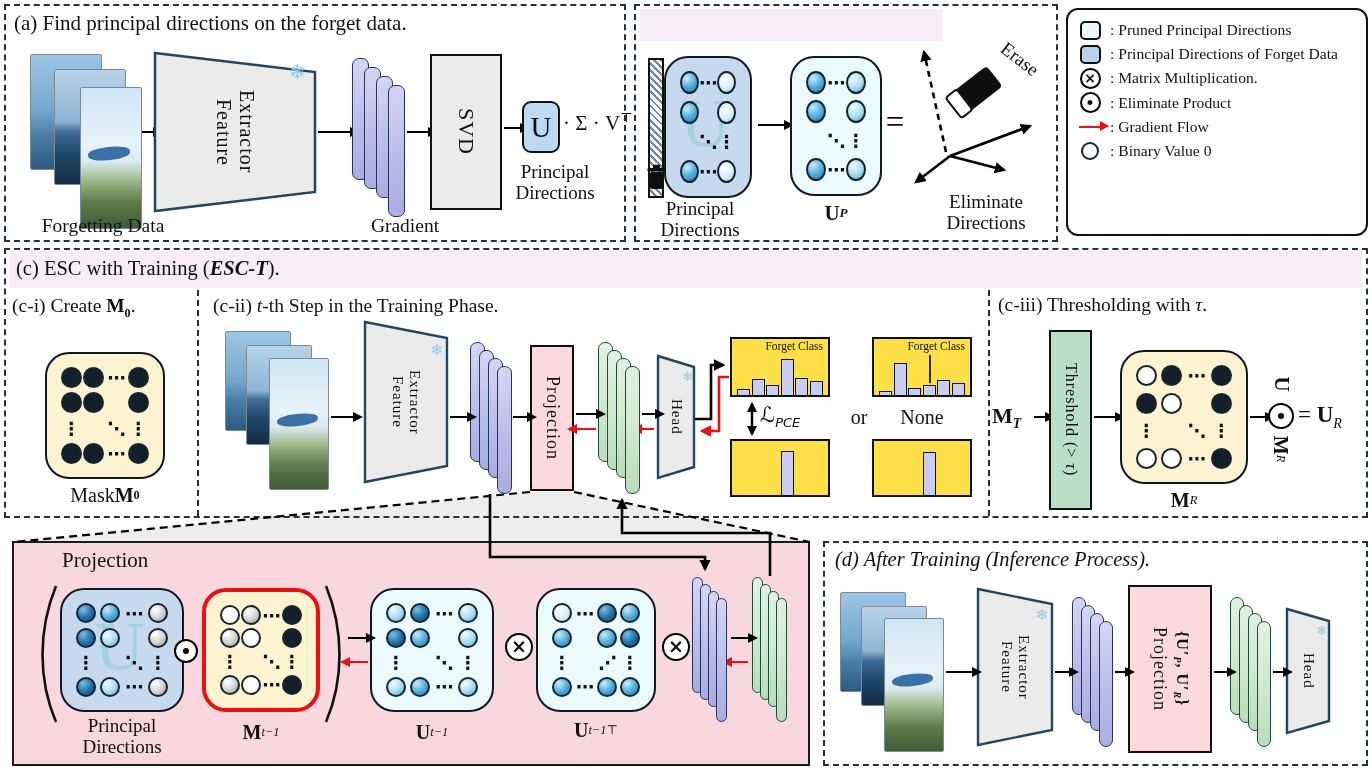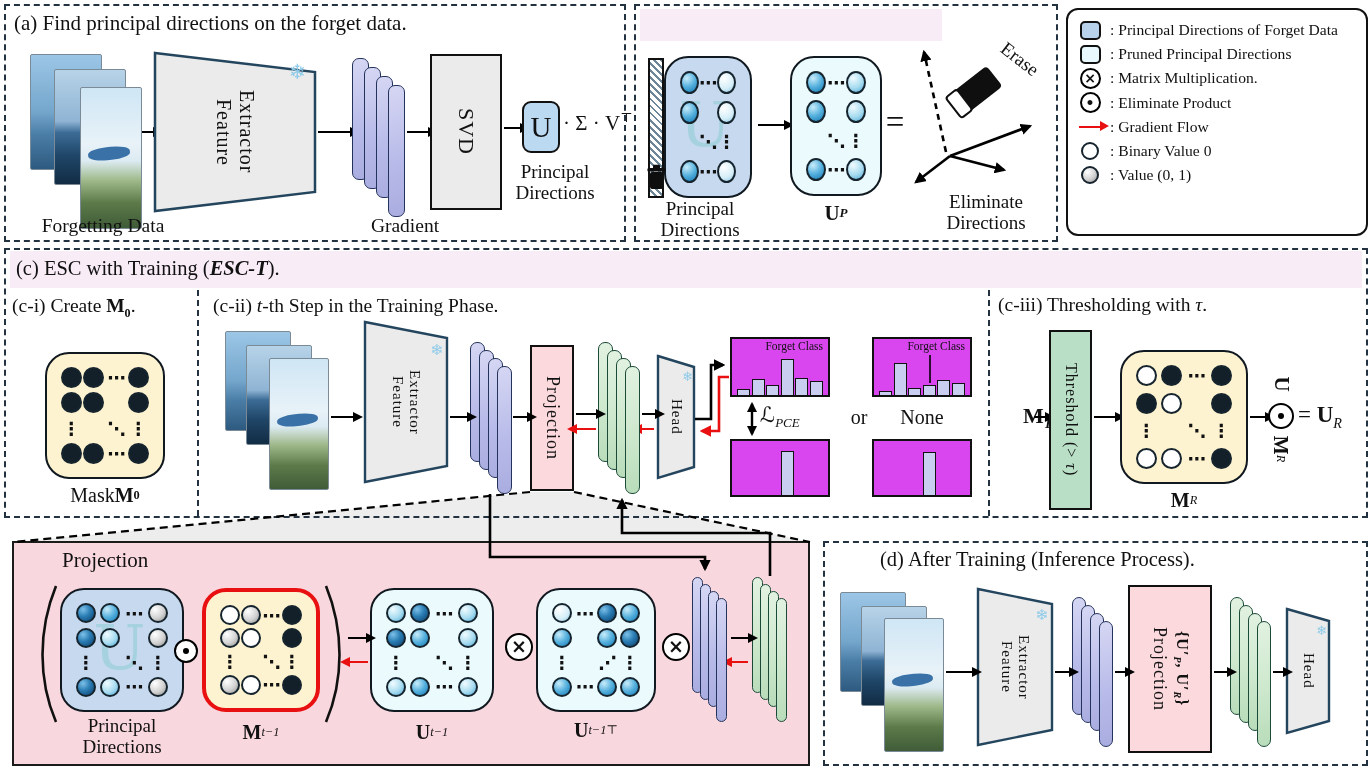--- a/index.html
+++ b/index.html
@@ -58,21 +58,21 @@
   
   .ar{position:absolute;height:0;border-top:2.6px solid #000;z-index:12;}
   .ar:after{content:"";position:absolute;right:-10px;top:-6.4px;width:0;height:0;
             border-left:10px solid #000;border-top:5px solid transparent;border-bottom:5px solid transparent;}
   .arred{border-top-color:#e81010;}
   .arred:after{border-left-color:#e81010;}
   .arl:after{left:-10px;right:auto;border-left:none;border-right:10px solid #000;
              border-top:5px solid transparent;border-bottom:5px solid transparent;}
   .arred.arl:after{border-right-color:#e81010;border-left:none;}
   
-  .hist{position:absolute;background:#d946ef;border:2.2px solid #111;box-sizing:border-box;z-index:10;}
+  .hist{position:absolute;background:#fde047;border:2.2px solid #111;box-sizing:border-box;z-index:10;}
   .htitle{position:absolute;top:1px;right:5px;font-size:11.5px;white-space:nowrap;}
   .hbars{position:absolute;left:0;right:0;bottom:0;top:0;display:flex;align-items:flex-end;
          justify-content:space-between;padding:0 5px;box-sizing:border-box;}
   .hbar{width:13px;background:#c9cdf0;border:1.6px solid #111;border-bottom:none;box-sizing:border-box;}
   
   .hatch{position:absolute;border:2px solid #111;box-sizing:border-box;
          background:repeating-linear-gradient(45deg,#ffffff 0 3px,#6d8798 3px 5px);}
   
   #legend-box{position:absolute;border:2.6px solid #111;border-radius:12px;background:#fff;box-sizing:border-box;padding-top:8px;}
   .lrow{display:flex;align-items:center;height:24.2px;padding-left:9px;gap:7px;}
@@ -214,29 +214,29 @@
   <div class="abs ctr" style="left:882px;top:102px;width:26px;height:40px;font-size:33px;z-index:10;">=</div>
 
   <div class="abs col" style="left:922px;top:190px;width:128px;height:44px;font-size:19px;line-height:1.12;z-index:10;">
     <div>Eliminate</div>
     <div>Directions</div>
   </div>
 
   <div id="legend-box" style="left:1066px;top:8px;width:302px;height:228px;z-index:10;">
       <div class="lrow">
         <span class="lic">
+          <span class="chip chip-cyan"></span>
+        </span>
+        <span class="llabel">: Pruned Principal Directions</span>
+      </div>
+      <div class="lrow">
+        <span class="lic">
           <span class="chip chip-blue"></span>
         </span>
         <span class="llabel">: Principal Directions of Forget Data</span>
-      </div>
-      <div class="lrow">
-        <span class="lic">
-          <span class="chip chip-cyan"></span>
-        </span>
-        <span class="llabel">: Pruned Principal Directions</span>
       </div>
       <div class="lrow">
         <span class="lic">
           <span class="lop">×</span>
         </span>
         <span class="llabel">: Matrix Multiplication.</span>
       </div>
       <div class="lrow">
         <span class="lic">
           <span class="lop">•</span>
@@ -247,26 +247,20 @@
         <span class="lic">
           <span class="lred"></span>
         </span>
         <span class="llabel">: Gradient Flow</span>
       </div>
       <div class="lrow">
         <span class="lic">
           <span class="lcirc lc-w"></span>
         </span>
         <span class="llabel">: Binary Value 0</span>
-      </div>
-      <div class="lrow">
-        <span class="lic">
-          <span class="lcirc lc-g"></span>
-        </span>
-        <span class="llabel">: Value (0, 1)</span>
       </div>
     </div>
 
   <div class="panel" style="left:4px;top:248px;width:1364px;height:270px;z-index:5;"></div>
   <div class="band" style="left:10px;top:251px;width:1352px;height:37px;z-index:6;"></div>
   <div class="ptitle" style="left:16px;top:257px;font-size:20.5px;z-index:10;"><span>(c) ESC with Training (</span><span style="font-weight: bold; font-style: italic;">ESC-T</span><span>).</span></div>
   <div class="divider" style="left:197px;top:290px;height:226px;z-index:6;"></div>
   <div class="divider" style="left:988px;top:290px;height:226px;z-index:6;"></div>
 
   <div class="ptitle sm" style="left:12px;top:295px;z-index:10;"><span>(c-i) Create </span><span style="font-weight: bold;">M</span><sub style="font-weight: bold;">0</sub><span>.</span></div>
@@ -362,21 +356,21 @@
       <div class="htitle">Forget Class</div>
       <div class="hbars">
         <div class="hbar" style="height: 10%;"></div>
         <div class="hbar" style="height: 28%;"></div>
         <div class="hbar" style="height: 17%;"></div>
         <div class="hbar" style="height: 65%;"></div>
         <div class="hbar" style="height: 30%;"></div>
         <div class="hbar" style="height: 25%;"></div>
       </div>
     </div>
-  <div class="abs" style="left:760px;top:403px;font-size:21px;z-index:10;font-family:'DejaVu Sans',sans-serif;"><span style="font-style: italic;">ℒ</span><sub style="font-style: italic; font-family: Liberation Serif, serif;">PCE</sub></div>
+  <div class="abs" style="left:760px;top:403px;font-size:21px;z-index:10;font-family:'DejaVu Sans',sans-serif;"><span style="font-style: italic;">ℒ</span><sub style="font-style: italic;">PCE</sub></div>
   <div class="hist" style="left:730px;top:439px;width:100px;height:58px;">
       <div class="hbars">
         <div class="hbar" style="height: 0%; visibility: hidden;"></div>
         <div class="hbar" style="height: 0%; visibility: hidden;"></div>
         <div class="hbar" style="height: 0%; visibility: hidden;"></div>
         <div class="hbar" style="height: 82%;"></div>
         <div class="hbar" style="height: 0%; visibility: hidden;"></div>
         <div class="hbar" style="height: 0%; visibility: hidden;"></div>
       </div>
     </div>
@@ -400,21 +394,21 @@
         <div class="hbar" style="height: 0%; visibility: hidden;"></div>
         <div class="hbar" style="height: 0%; visibility: hidden;"></div>
         <div class="hbar" style="height: 0%; visibility: hidden;"></div>
         <div class="hbar" style="height: 80%;"></div>
         <div class="hbar" style="height: 0%; visibility: hidden;"></div>
         <div class="hbar" style="height: 0%; visibility: hidden;"></div>
       </div>
     </div>
 
   <div class="ptitle sm" style="left:998px;top:294px;z-index:10;"><span>(c-iii) Thresholding with </span><span style="font-style: italic;">τ</span><span>.</span></div>
-  <div class="abs" style="left:992px;top:403px;font-size:22px;z-index:10;margin-left:31px;"><span style="font-weight: bold;">M</span><sub style="font-weight: bold; font-style: italic;">T</sub></div>
+  <div class="abs" style="left:992px;top:403px;font-size:22px;z-index:10;"><span style="font-weight: bold;">M</span><sub style="font-weight: bold; font-style: italic;">T</sub></div>
   <div class="ar" style="left:1034px;top:416px;width:11px;z-index:10;"></div>
   <div class="rbox" style="left:1049px;top:330px;width:43px;height:180px;background:#b9dfc6;border-width:2.2px;z-index:10;">
     <div class="vt" style="font-size:16px;"><span>Threshold (&gt; </span><span style="font-style: italic;">τ</span><span>)</span></div>
   </div>
   <div class="ar" style="left:1094px;top:416px;width:21px;z-index:10;"></div>
   <div class="matrix" style="left: 1120px; top: 350px; width: 128px; height: 134px; z-index: 10; background: rgb(253, 243, 208); --cs: 21px;">
       <div class="mrow">
         <span class="mcell circ c-w"></span>
         <span class="mcell circ c-k"></span>
         <span class="mcell mdots">⋯</span>
@@ -607,21 +601,21 @@
 
   <div class="ar" style="left:731px;top:637px;width:17px;z-index:12;"></div>
   <div class="ar arred arl" style="left:732px;top:661px;width:16px;z-index:12;"></div>
 
   <div class="fcard fc-g abs" style="left:752px;top:577px;width:11px;height:116px;z-index:10;"></div>
   <div class="fcard fc-g abs" style="left:760px;top:584px;width:11px;height:116px;z-index:11;"></div>
   <div class="fcard fc-g abs" style="left:768px;top:591px;width:11px;height:116px;z-index:12;"></div>
   <div class="fcard fc-g abs" style="left:776px;top:598px;width:11px;height:124px;z-index:13;"></div>
 
   <div class="panel" style="left:823px;top:541px;width:545px;height:225px;"></div>
-  <div class="ptitle" style="left:880px;top:548px;font-size:20.5px;z-index:10;">(d) After Training (Inference Process).</div>
+  <div class="ptitle" style="left:835px;top:548px;font-size:20.5px;z-index:10;font-style:italic;">(d) After Training (Inference Process).</div>
 
   <div class="ph ph-back abs" style="left:840px;top:592px;width:66px;height:100px;z-index:10;"></div>
   <div class="ph ph-mid abs" style="left:861px;top:606px;width:66px;height:100px;z-index:11;"></div>
   <div class="ph ph-front abs" style="left:884px;top:618px;width:60px;height:134px;z-index:12;">
       <div class="plane"></div>
     </div>
 
   <div class="ar" style="left:946px;top:671px;width:26px;z-index:12;"></div>
 
   <div class="trap" style="left:977px;top:588px;width:76px;height:158px;z-index:10;">

